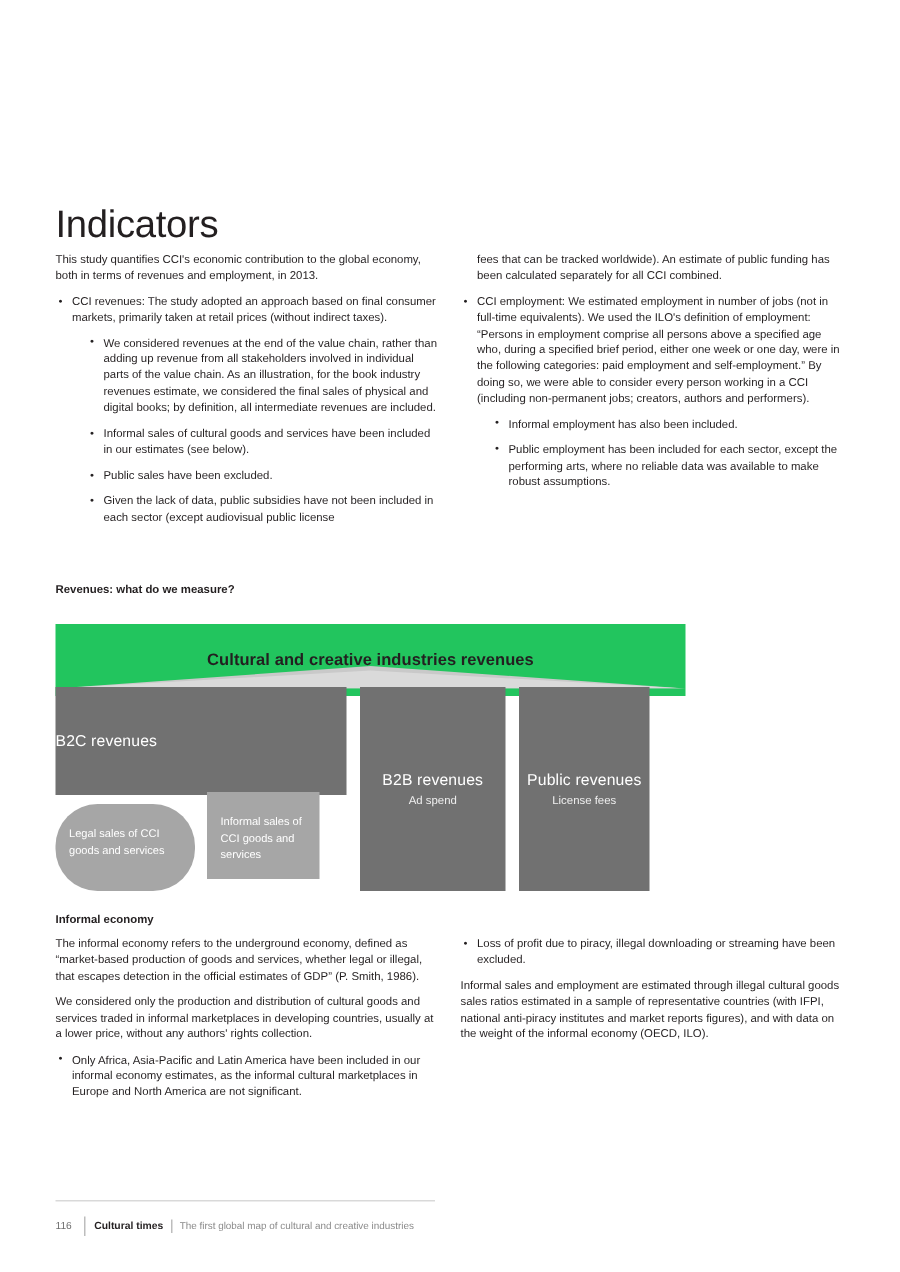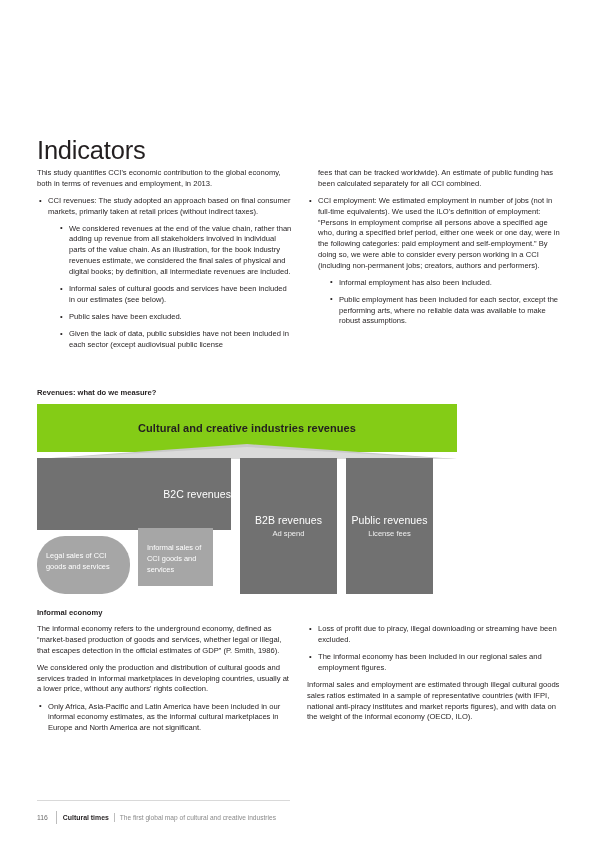--- a/index.html
+++ b/index.html
@@ -96,24 +96,24 @@
   
   .diagram {
     position: absolute;
     left: 37px;
     top: 404px;
     width: 420px;
     height: 190px;
   }
   .banner {
     position: absolute;
-    left: 0; top: 0;
+    left: 0; top: 12px;
     width: 420px;
     height: 48px;
-    background: #84cc16;
+    background: #22c55e;
     display: flex;
     align-items: center;
     justify-content: center;
   }
   .banner-label {
     font-size: 11px;
     font-weight: bold;
     color: #231f20;
     letter-spacing: 0.05px;
   }
@@ -140,21 +140,21 @@
     box-sizing: border-box;
     color: #ffffff;
   }
   .box-b2c {
     left: 0;
     top: 0;
     width: 194px;
     height: 72px;
     display: flex;
     align-items: center;
-    justify-content: flex-end;
+    justify-content: flex-start;
   }
   .box-b2c .box-title {
     font-size: 10.5px;
     font-weight: 400;
     letter-spacing: 0.1px;
   }
 
   .subbox {
     position: absolute;
     background: #a6a6a6;
@@ -370,23 +370,20 @@
       <li>
         <p>Only Africa, Asia-Pacific and Latin America have been included in our informal economy estimates, as the informal cultural marketplaces in Europe and North America are not significant.</p>
       </li>
     </ul>
   </div>
 
   <div class="col col-right-2">
     <ul class="bullets">
       <li>
         <p>Loss of profit due to piracy, illegal downloading or streaming have been excluded.</p>
-      </li>
-      <li>
-        <p>The informal economy has been included in our regional sales and employment figures.</p>
       </li>
     </ul>
     <p class="para" style="margin-top:1px;">Informal sales and employment are estimated through illegal cultural goods sales ratios estimated in a sample of representative countries (with IFPI, national anti-piracy institutes and market reports figures), and with data on the weight of the informal economy (OECD, ILO).</p>
   </div>
 
   <div class="footer-top-rule"></div>
   <div class="footer">
     <span class="footer-page">116</span>
     <span class="footer-bracket"></span>
     <span class="footer-brand">Cultural times</span>

